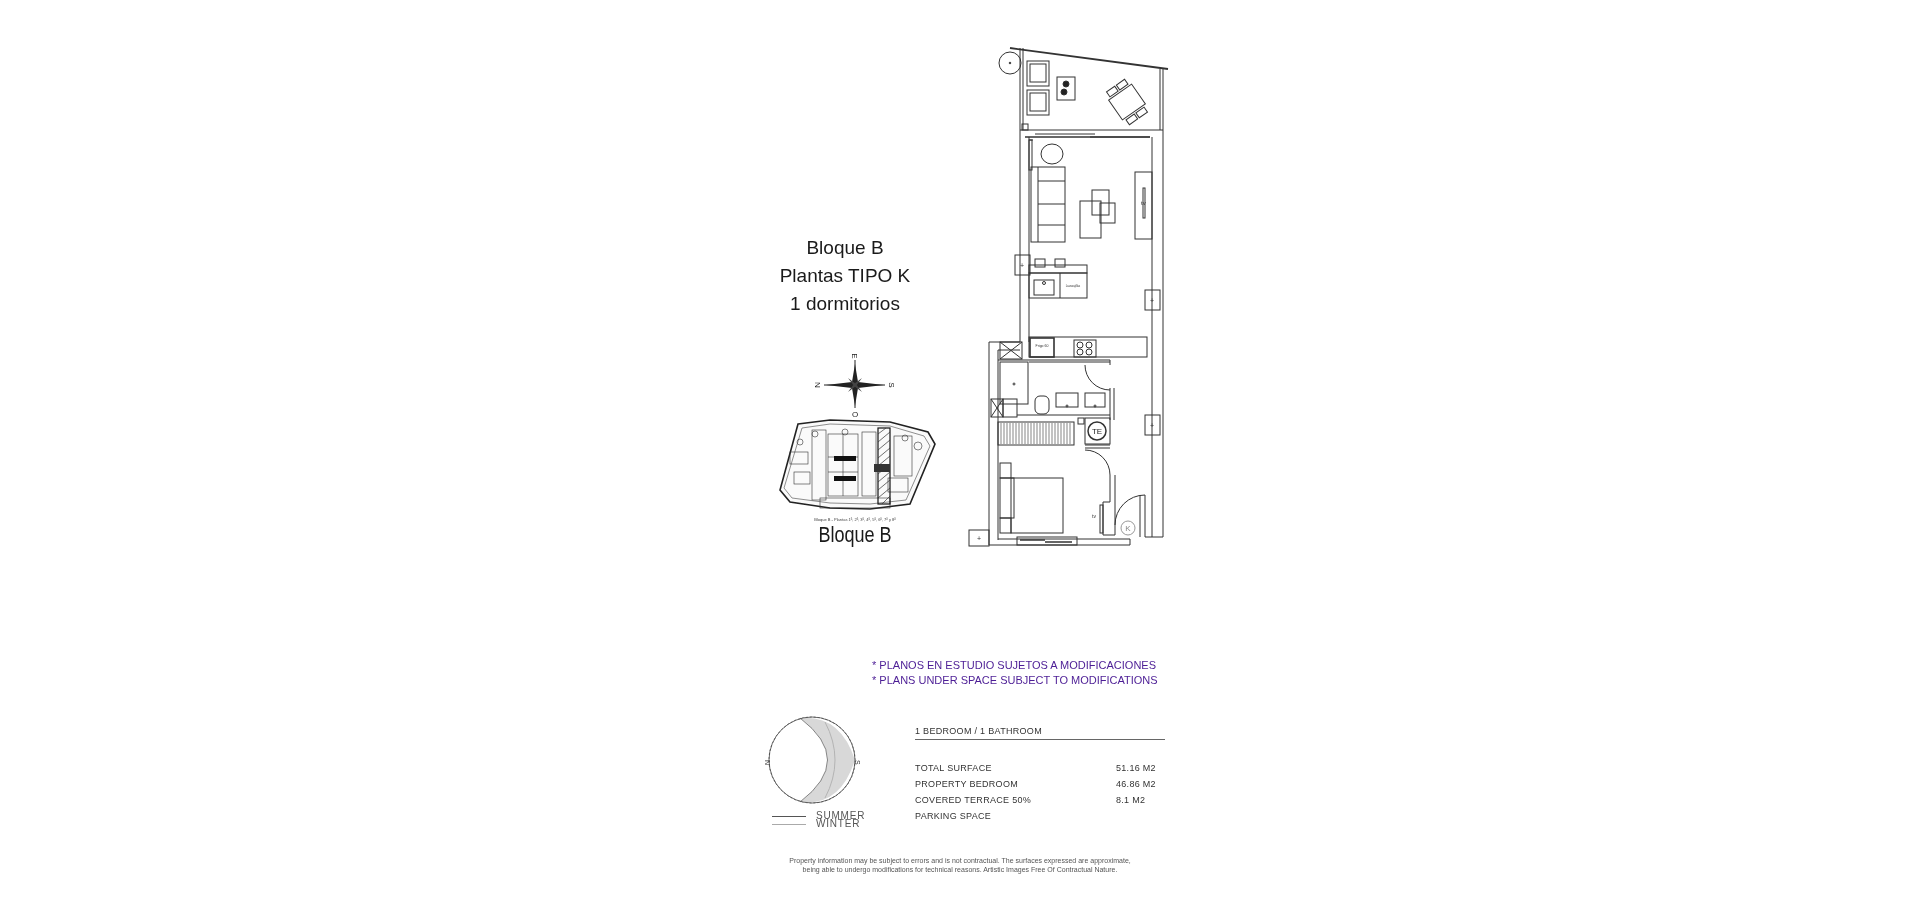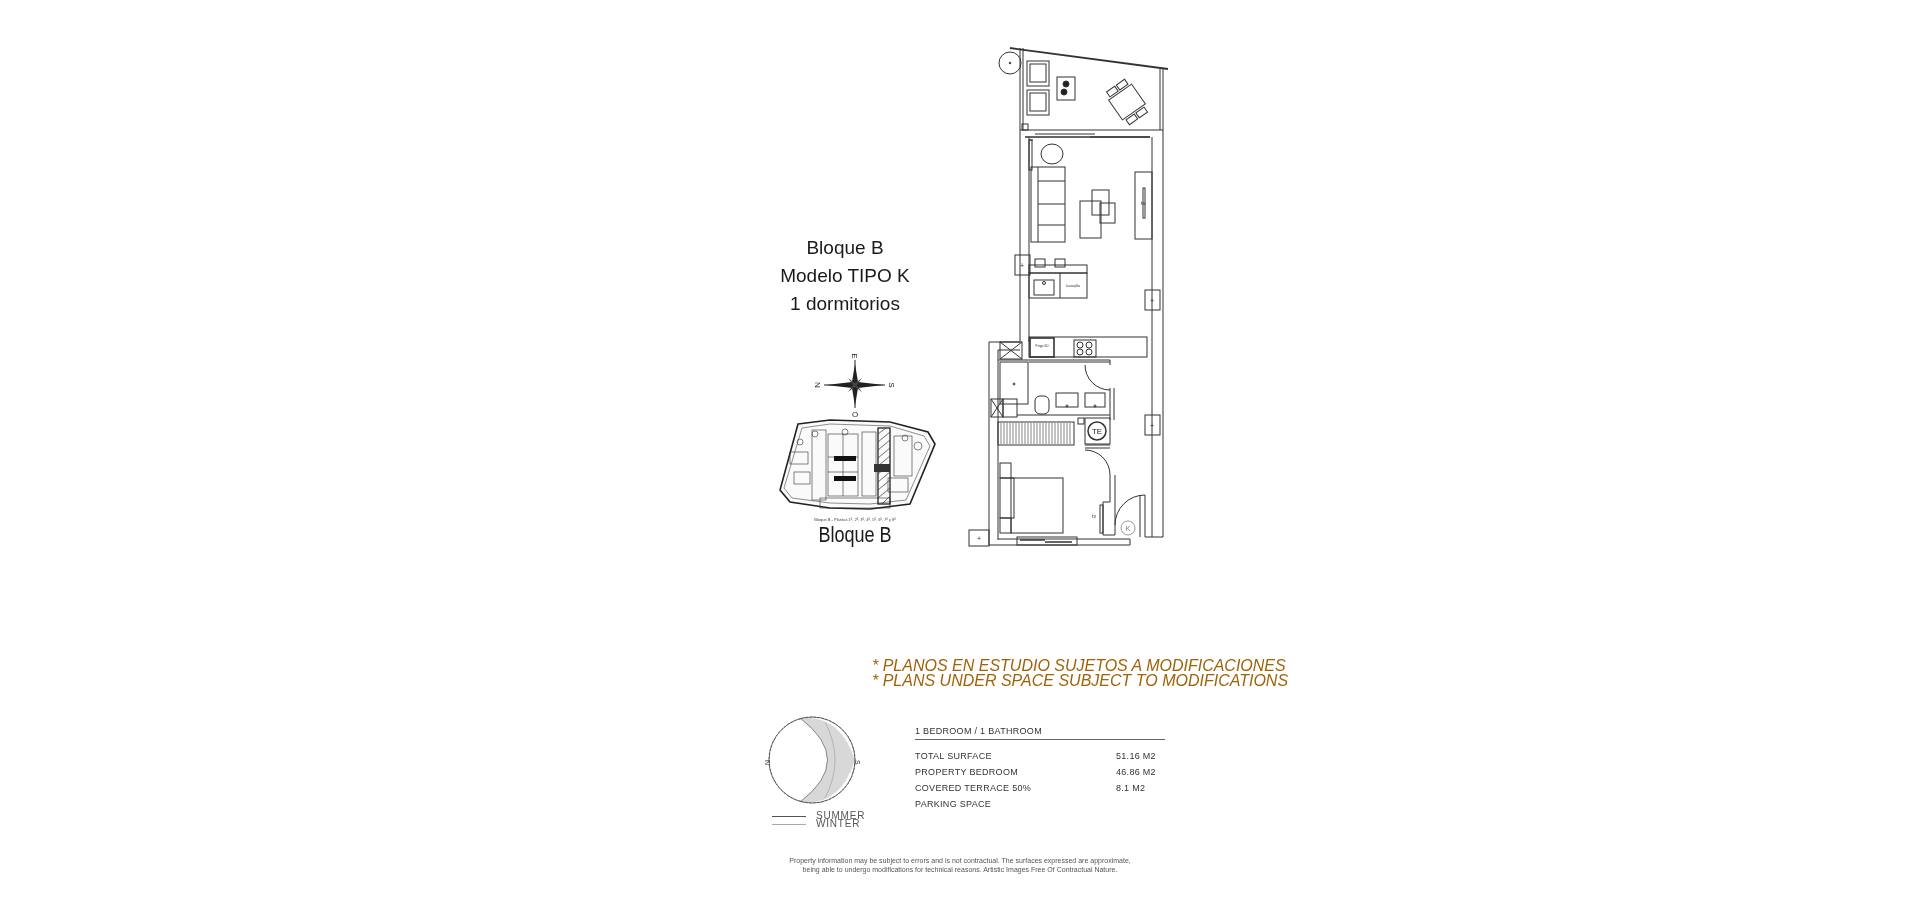--- a/index.html
+++ b/index.html
@@ -4,41 +4,41 @@
 <style>
   html, body { margin: 0; padding: 0; background: #ffffff; }
   body { width: 1920px; height: 920px; position: relative; overflow: hidden; font-family: "Liberation Sans", sans-serif; color: #1a1a1a; }
   .abs { position: absolute; }
   .title-block { left: 740px; top: 234px; width: 210px; text-align: center; font-family: "Liberation Sans", sans-serif; font-size: 19px; line-height: 28px; color: #1a1a1a; }
   .compass { left: 810px; top: 350px; width: 90px; height: 70px; }
   .keyplan { left: 770px; top: 412px; width: 170px; height: 110px; }
   .keyplan-caption { left: 800px; top: 517px; width: 110px; text-align: center; font-size: 4px; color: #444; }
   .keyplan-title { left: 780px; top: 522px; width: 150px; text-align: center; font-family: "Liberation Sans", sans-serif; font-size: 22px; transform: scaleX(0.82); color: #1a1a1a; }
   .plan { left: 955px; top: 40px; width: 225px; height: 600px; }
-  .notes { left: 872px; top: 658px; font-size: 16px; line-height: 15px; color: #a16207; font-style: italic; }
+  .notes { left: 872px; top: 658px; font-size: 11px; line-height: 15px; color: #4c1d95; }
   .notes div { white-space: nowrap; }
   .sunchart { left: 755px; top: 712px; width: 110px; height: 100px; }
   .legend { left: 772px; top: 812px; font-size: 10px; letter-spacing: 0.8px; color: #555; line-height: 8px; }
   .legend .row { display: flex; align-items: center; }
   .legend .line { width: 34px; margin-right: 10px; }
   .legend .summer { border-top: 1px solid #555; }
   .legend .winter { border-top: 1px solid #aaa; }
   .specs { left: 915px; top: 726px; width: 250px; font-size: 9px; letter-spacing: 0.3px; color: #333; }
-  .specs .head { padding-bottom: 3px; border-bottom: 1px solid #666; margin-bottom: 8px; }
+  .specs .head { padding-bottom: 3px; border-bottom: 1px solid #666; margin-bottom: 20px; }
   .specs .row { display: flex; height: 16px; align-items: center; }
   .specs .label { width: 185px; }
   .specs .value { flex: 1; margin-left: 16px; }
   .disclaimer { left: 760px; top: 856px; width: 400px; text-align: center; font-size: 7px; line-height: 9px; color: #555; }
 </style>
 </head>
 <body>
 
 <div class="abs title-block">
   <div>Bloque B</div>
-  <div>Modelo TIPO K</div>
+  <div>Plantas TIPO K</div>
   <div>1 dormitorios</div>
 </div>
 
 <svg class="abs compass" viewBox="0 0 90 70" width="90" height="70">
   <line x1="14" y1="35" x2="75" y2="35" stroke="#222" stroke-width="1"></line>
   <line x1="45" y1="10" x2="45" y2="58" stroke="#222" stroke-width="1"></line>
   <polygon points="45,14 48,32 45,35 42,32" fill="#222"></polygon>
   <polygon points="45,56 48,38 45,35 42,38" fill="#222"></polygon>
   <polygon points="16,35 42,32 45,35 42,38" fill="#222"></polygon>
   <polygon points="74,35 48,32 45,35 48,38" fill="#222"></polygon>

